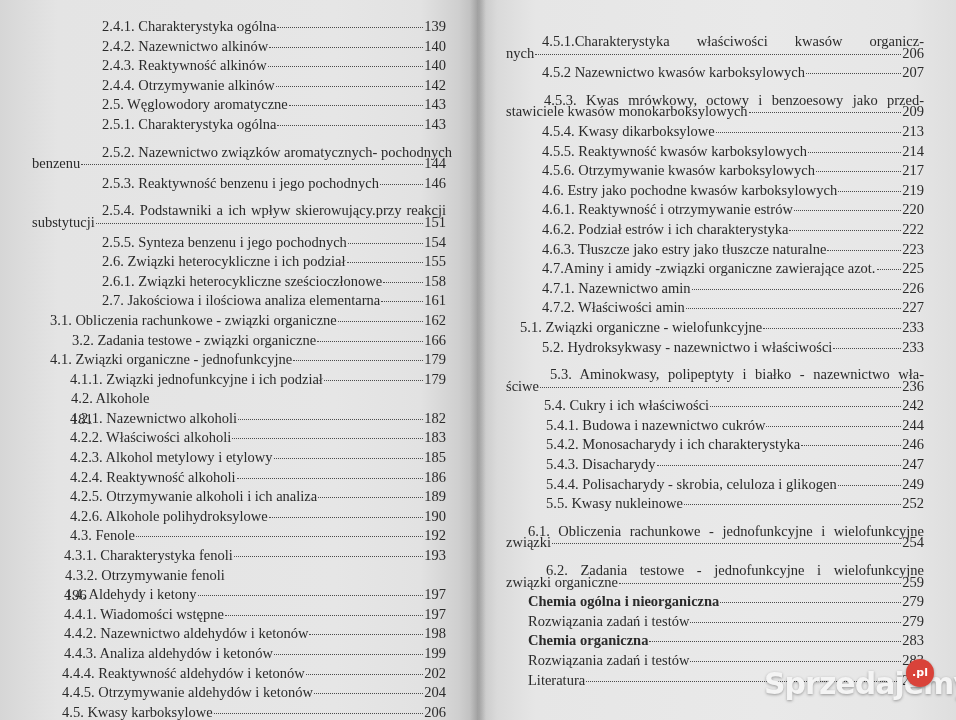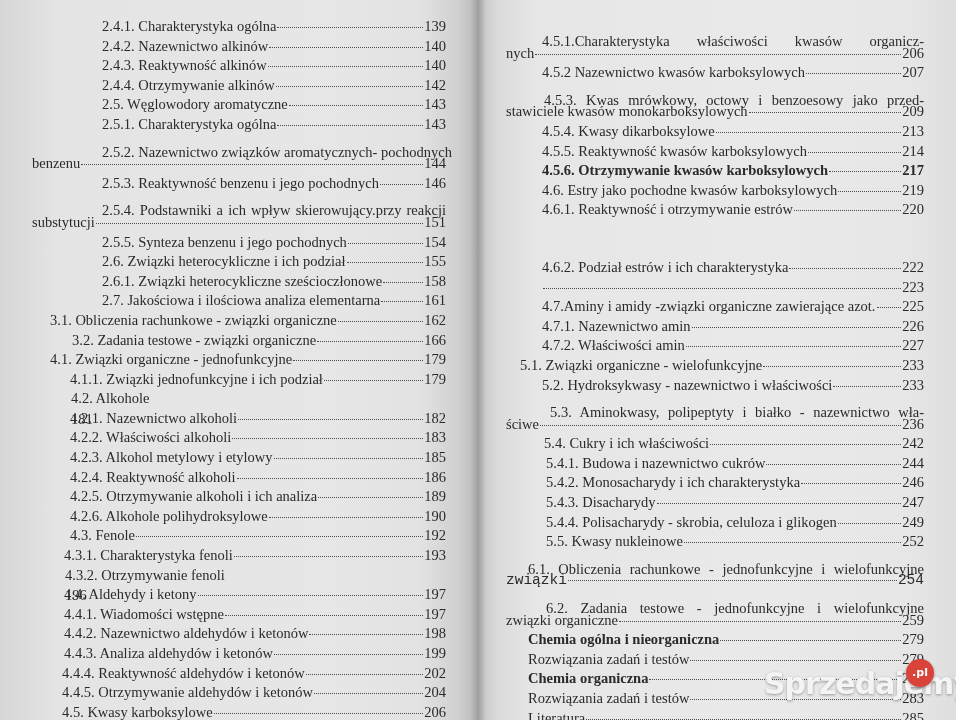--- a/index.html
+++ b/index.html
@@ -268,41 +268,42 @@
         <div class="line" style="padding-left: 36px;">
     <span class="label">4.5.4. Kwasy dikarboksylowe</span>
     <span class="dots"></span>
     <span class="page-num">213</span>
   </div>
         <div class="line" style="padding-left: 36px;">
     <span class="label">4.5.5. Reaktywność kwasów karboksylowych</span>
     <span class="dots"></span>
     <span class="page-num">214</span>
   </div>
-        <div class="line" style="padding-left: 36px; font-weight: bold;">
+        <div class="line" style="padding-left: 36px;">
     <span class="label">4.5.6. Otrzymywanie kwasów karboksylowych</span>
     <span class="dots"></span>
     <span class="page-num">217</span>
   </div>
         <div class="line" style="padding-left: 36px;">
     <span class="label">4.6. Estry jako pochodne kwasów karboksylowych</span>
     <span class="dots"></span>
     <span class="page-num">219</span>
   </div>
         <div class="line" style="padding-left: 36px;">
     <span class="label">4.6.1. Reaktywność i otrzymywanie estrów</span>
     <span class="dots"></span>
     <span class="page-num">220</span>
   </div>
-        <div class="line" style="padding-left: 36px; margin-top: 38px;">
+        <div class="line" style="padding-left: 36px;">
     <span class="label">4.6.2. Podział estrów i ich charakterystyka</span>
     <span class="dots"></span>
     <span class="page-num">222</span>
   </div>
         <div class="line" style="padding-left: 36px;">
+    <span class="label">4.6.3. Tłuszcze jako estry jako tłuszcze naturalne</span>
     <span class="dots"></span>
     <span class="page-num">223</span>
   </div>
         <div class="line" style="padding-left: 36px;">
     <span class="label">4.7.Aminy i amidy -związki organiczne zawierające azot.</span>
     <span class="dots"></span>
     <span class="page-num">225</span>
   </div>
         <div class="line" style="padding-left: 36px;">
     <span class="label">4.7.1. Nazewnictwo amin</span>
@@ -360,21 +361,21 @@
   </div>
         <div class="line" style="padding-left: 40px;">
     <span class="label">5.5. Kwasy nukleinowe</span>
     <span class="dots"></span>
     <span class="page-num">252</span>
   </div>
         <div class="line wrap" style="padding-left: 22px;">
     <span class="label">6.1. Obliczenia rachunkowe - jednofunkcyjne i wielofunkcyjne</span>
 
   </div>
-        <div class="line" style="padding-left: 0px; font-family: Liberation Mono, monospace;">
+        <div class="line" style="padding-left: 0px;">
     <span class="label">związki</span>
     <span class="dots"></span>
     <span class="page-num">254</span>
   </div>
         <div class="line wrap" style="padding-left: 40px;">
     <span class="label">6.2. Zadania testowe - jednofunkcyjne i wielofunkcyjne</span>
 
   </div>
         <div class="line" style="padding-left: 0px;">
     <span class="label">związki organiczne</span>

